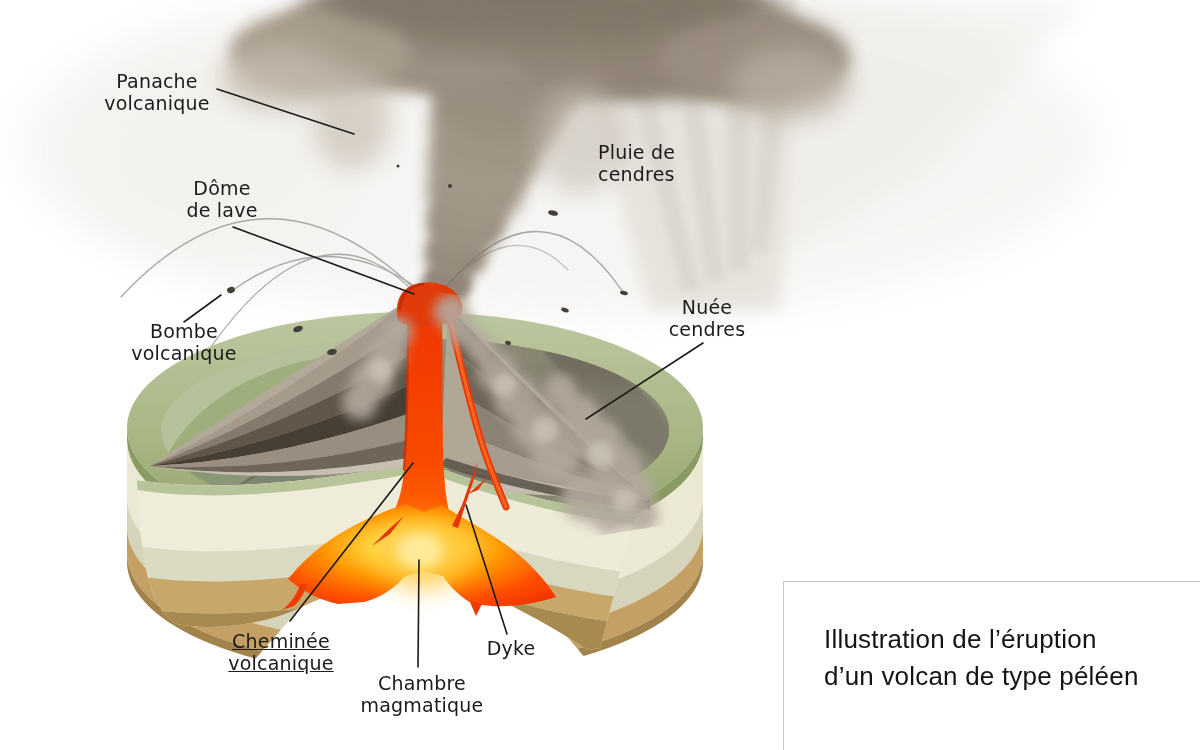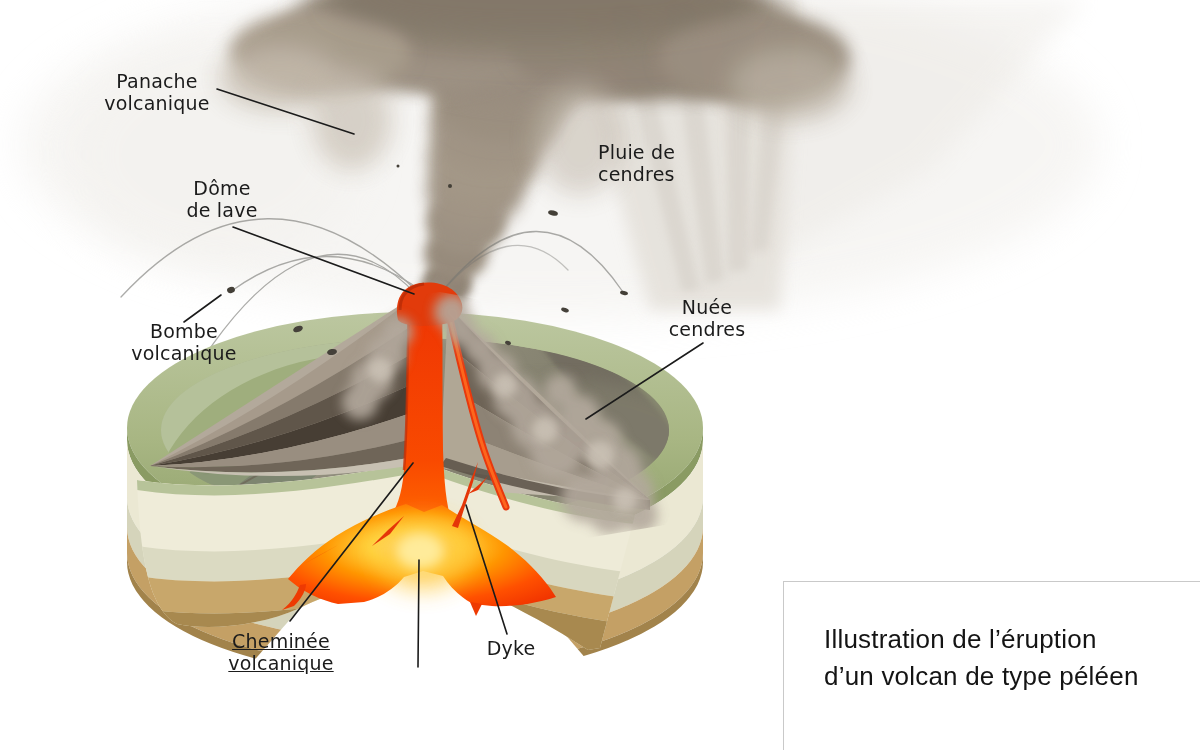--- a/index.html
+++ b/index.html
@@ -280,20 +280,22 @@
   <div class="lbl left-align" style="left:598px;top:141px;">Pluie de
 cendres</div>
   <div class="lbl" style="left:222px;top:177px;">Dôme
 de lave</div>
   <div class="lbl" style="left:138px;top:320px;margin-left:46px;">Bombe
 volcanique</div>
   <div class="lbl" style="left:707px;top:296px;">Nuée
 cendres</div>
   <div class="lbl" style="left:281px;top:630px;text-decoration:underline;">Cheminée
 volcanique</div>
+  <div class="lbl" style="left:422px;top:672px;">Chambre
+magmatique</div>
   <div class="lbl" style="left:511px;top:637px;text-align:right;">Dyke</div>
 
   <div class="caption-box">
     <div class="cap">Illustration de l’éruption
 d’un volcan de type péléen</div>
   </div>
 
 </div>
 
 </body></html>

